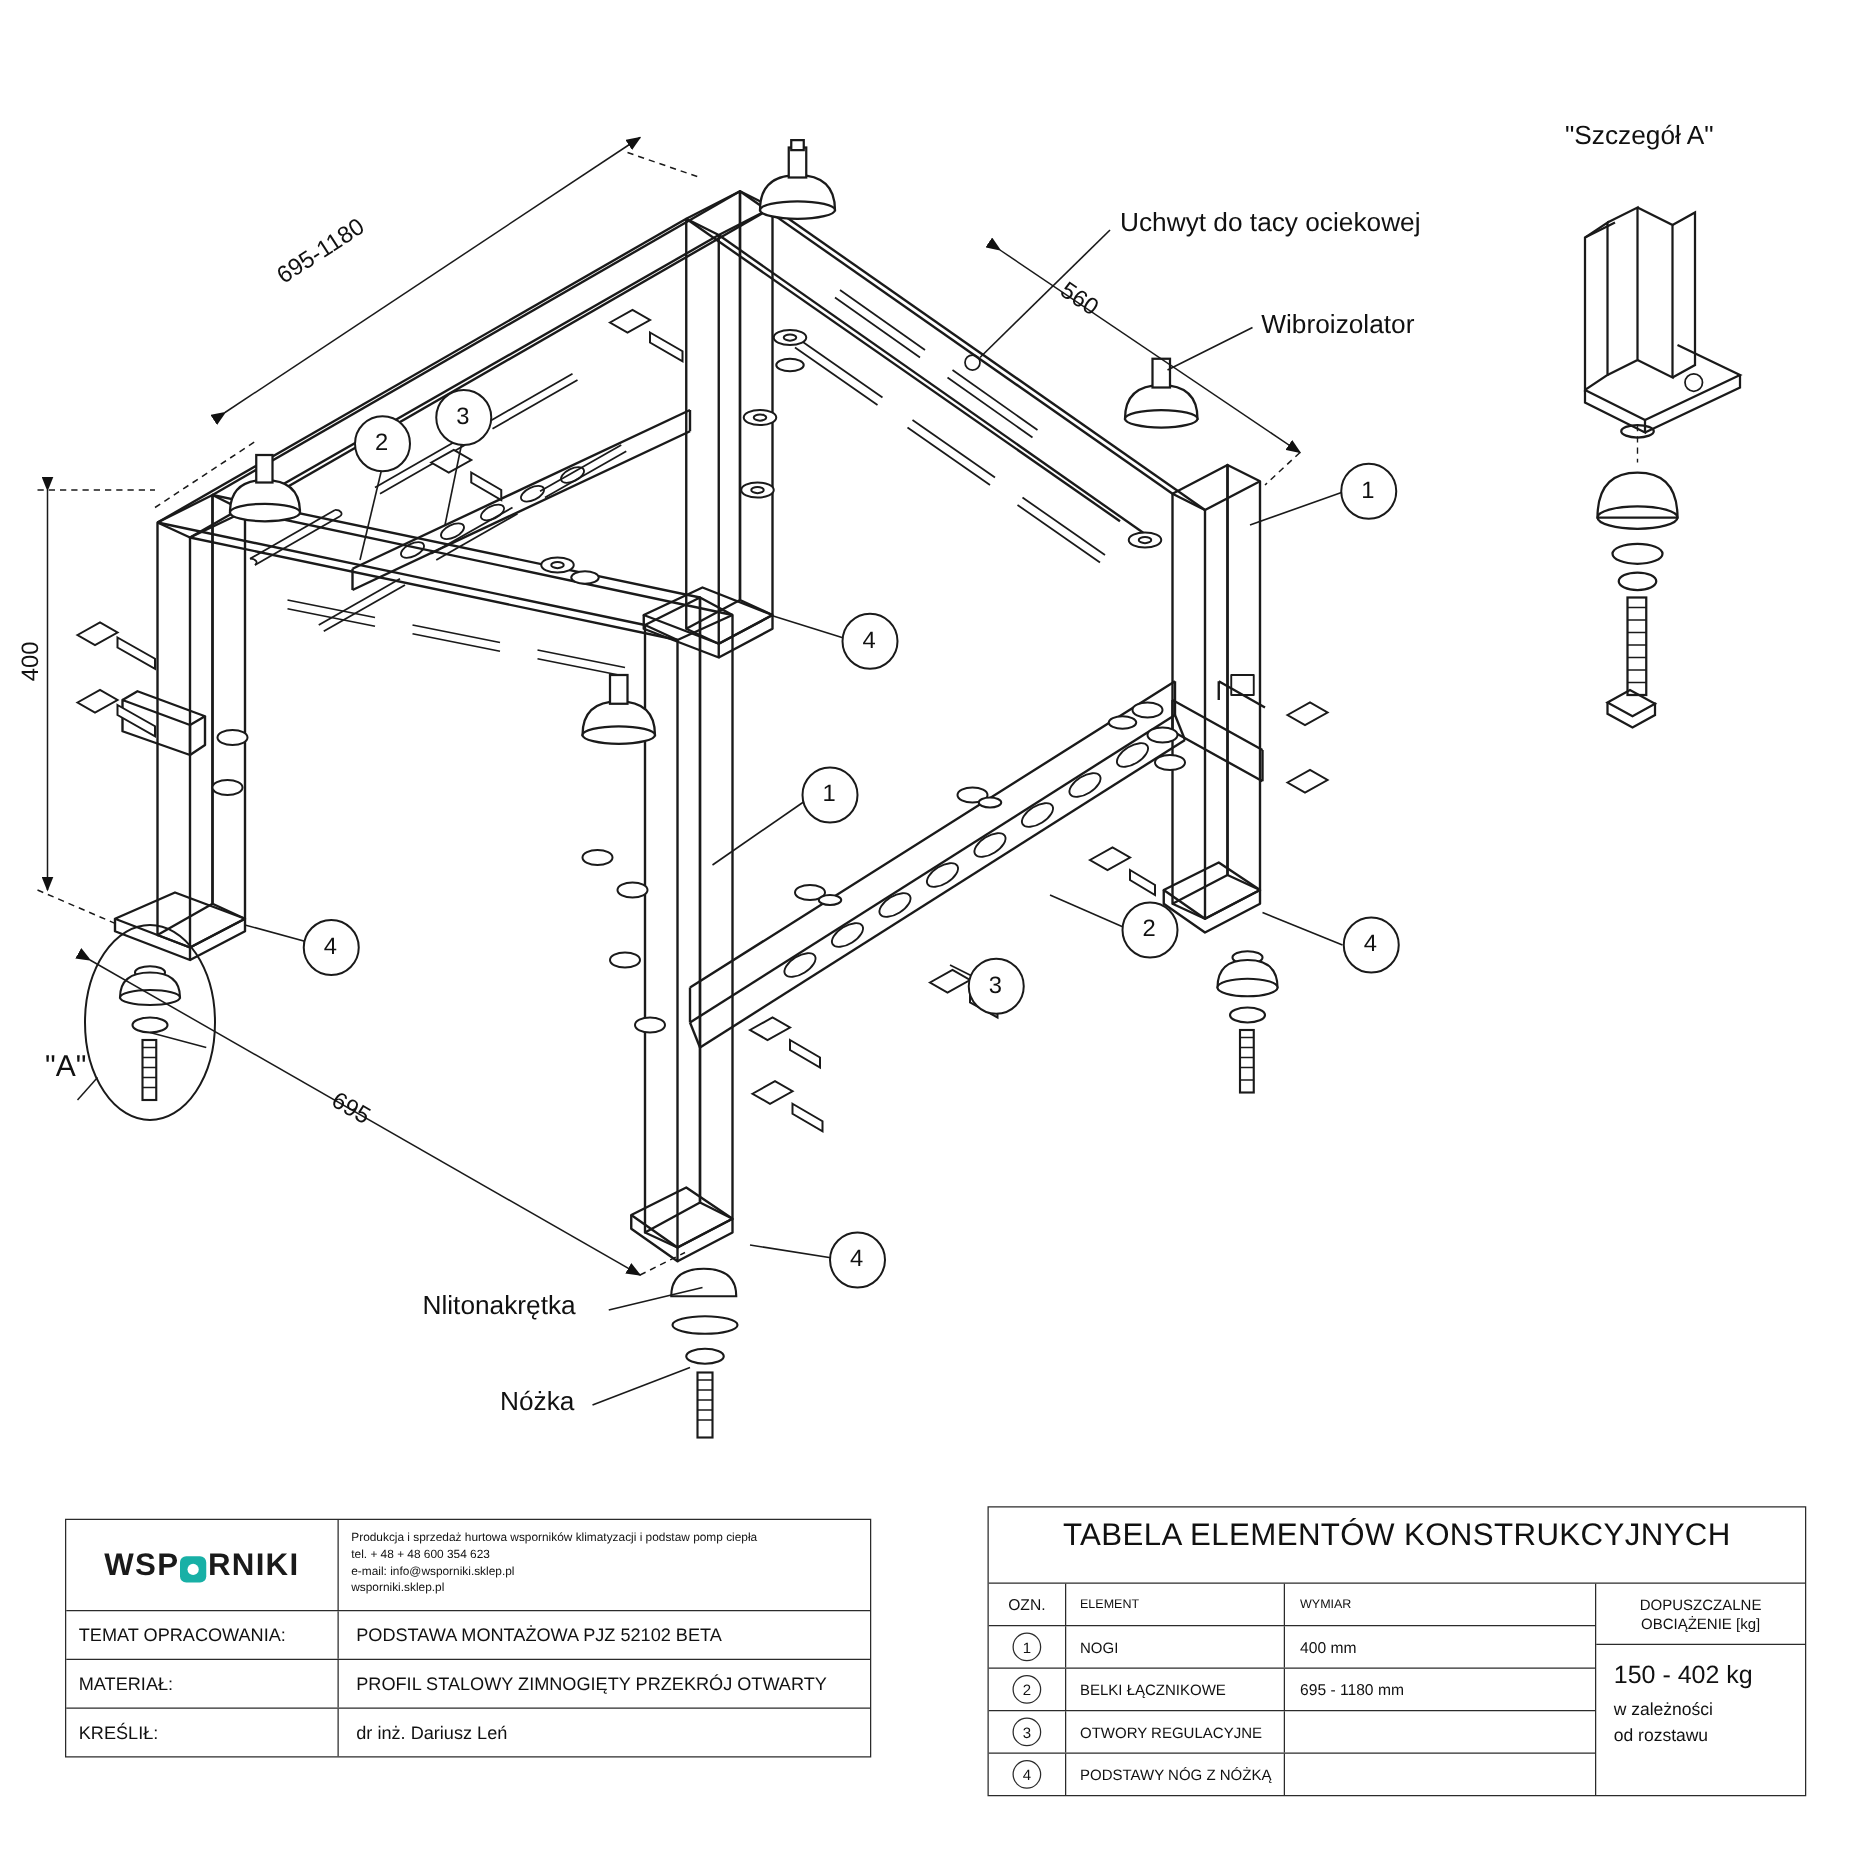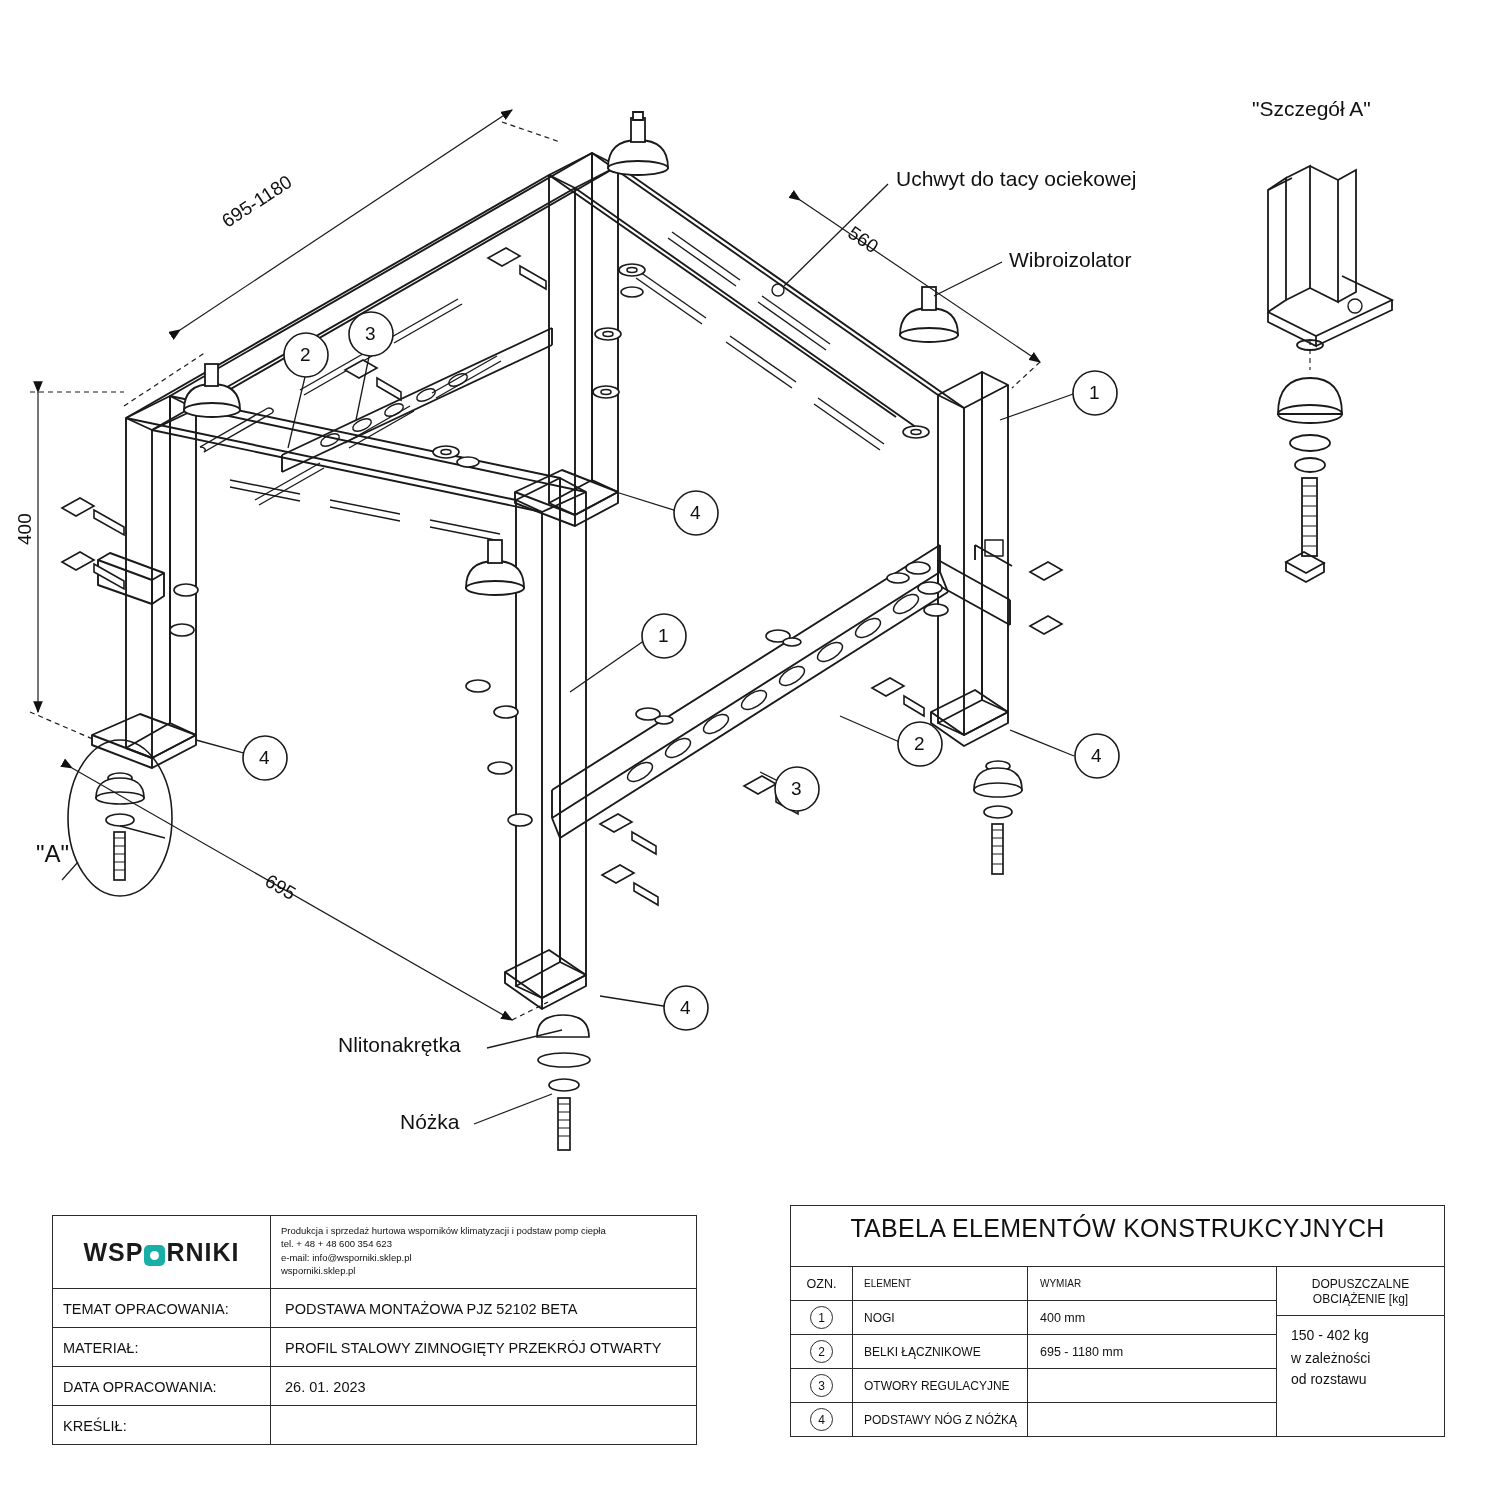--- a/index.html
+++ b/index.html
@@ -205,21 +205,21 @@
     flex-direction: column;
     justify-content: center;
   }
   .ct-load-body {
     flex: 1;
     padding: 9px 0 6px 14px;
     font-size: 14px;
     line-height: 1.5;
   }
   .ct-load-big {
-    font-size: 14px;
+    font-size: 20px;
     display: block;
     margin-bottom: 2px;
   }
   .ct-footer {
     display: flex;
     border-top: 1.2px solid #2b2b2b;
     min-height: 36px;
   }
   .ct-f-label {
     width: 237px;
@@ -614,25 +614,22 @@
 
     <div class="tb-row">
       <div class="tb-key">TEMAT OPRACOWANIA:</div>
       <div class="tb-val">PODSTAWA MONTAŻOWA PJZ 52102 BETA</div>
     </div>
     <div class="tb-row">
       <div class="tb-key">MATERIAŁ:</div>
       <div class="tb-val">PROFIL STALOWY ZIMNOGIĘTY PRZEKRÓJ OTWARTY</div>
     </div>
     <div class="tb-row">
-      <div class="tb-key">DATA OPRACOWANIA:</div>
-      <div class="tb-val">26. 01. 2023</div>
-    </div>
-    <div class="tb-row">
       <div class="tb-key">KREŚLIŁ:</div>
+      <div class="tb-val">dr inż. Dariusz Leń</div>
     </div>
   </div>
 
   <div class="comptable">
     <div class="ct-title">TABELA ELEMENTÓW KONSTRUKCYJNYCH</div>
     <div class="ct-body">
       <div class="ct-left">
         <div class="ct-hrow">
           <div class="c-ozn">OZN.</div>
           <div class="c-el">ELEMENT</div>

